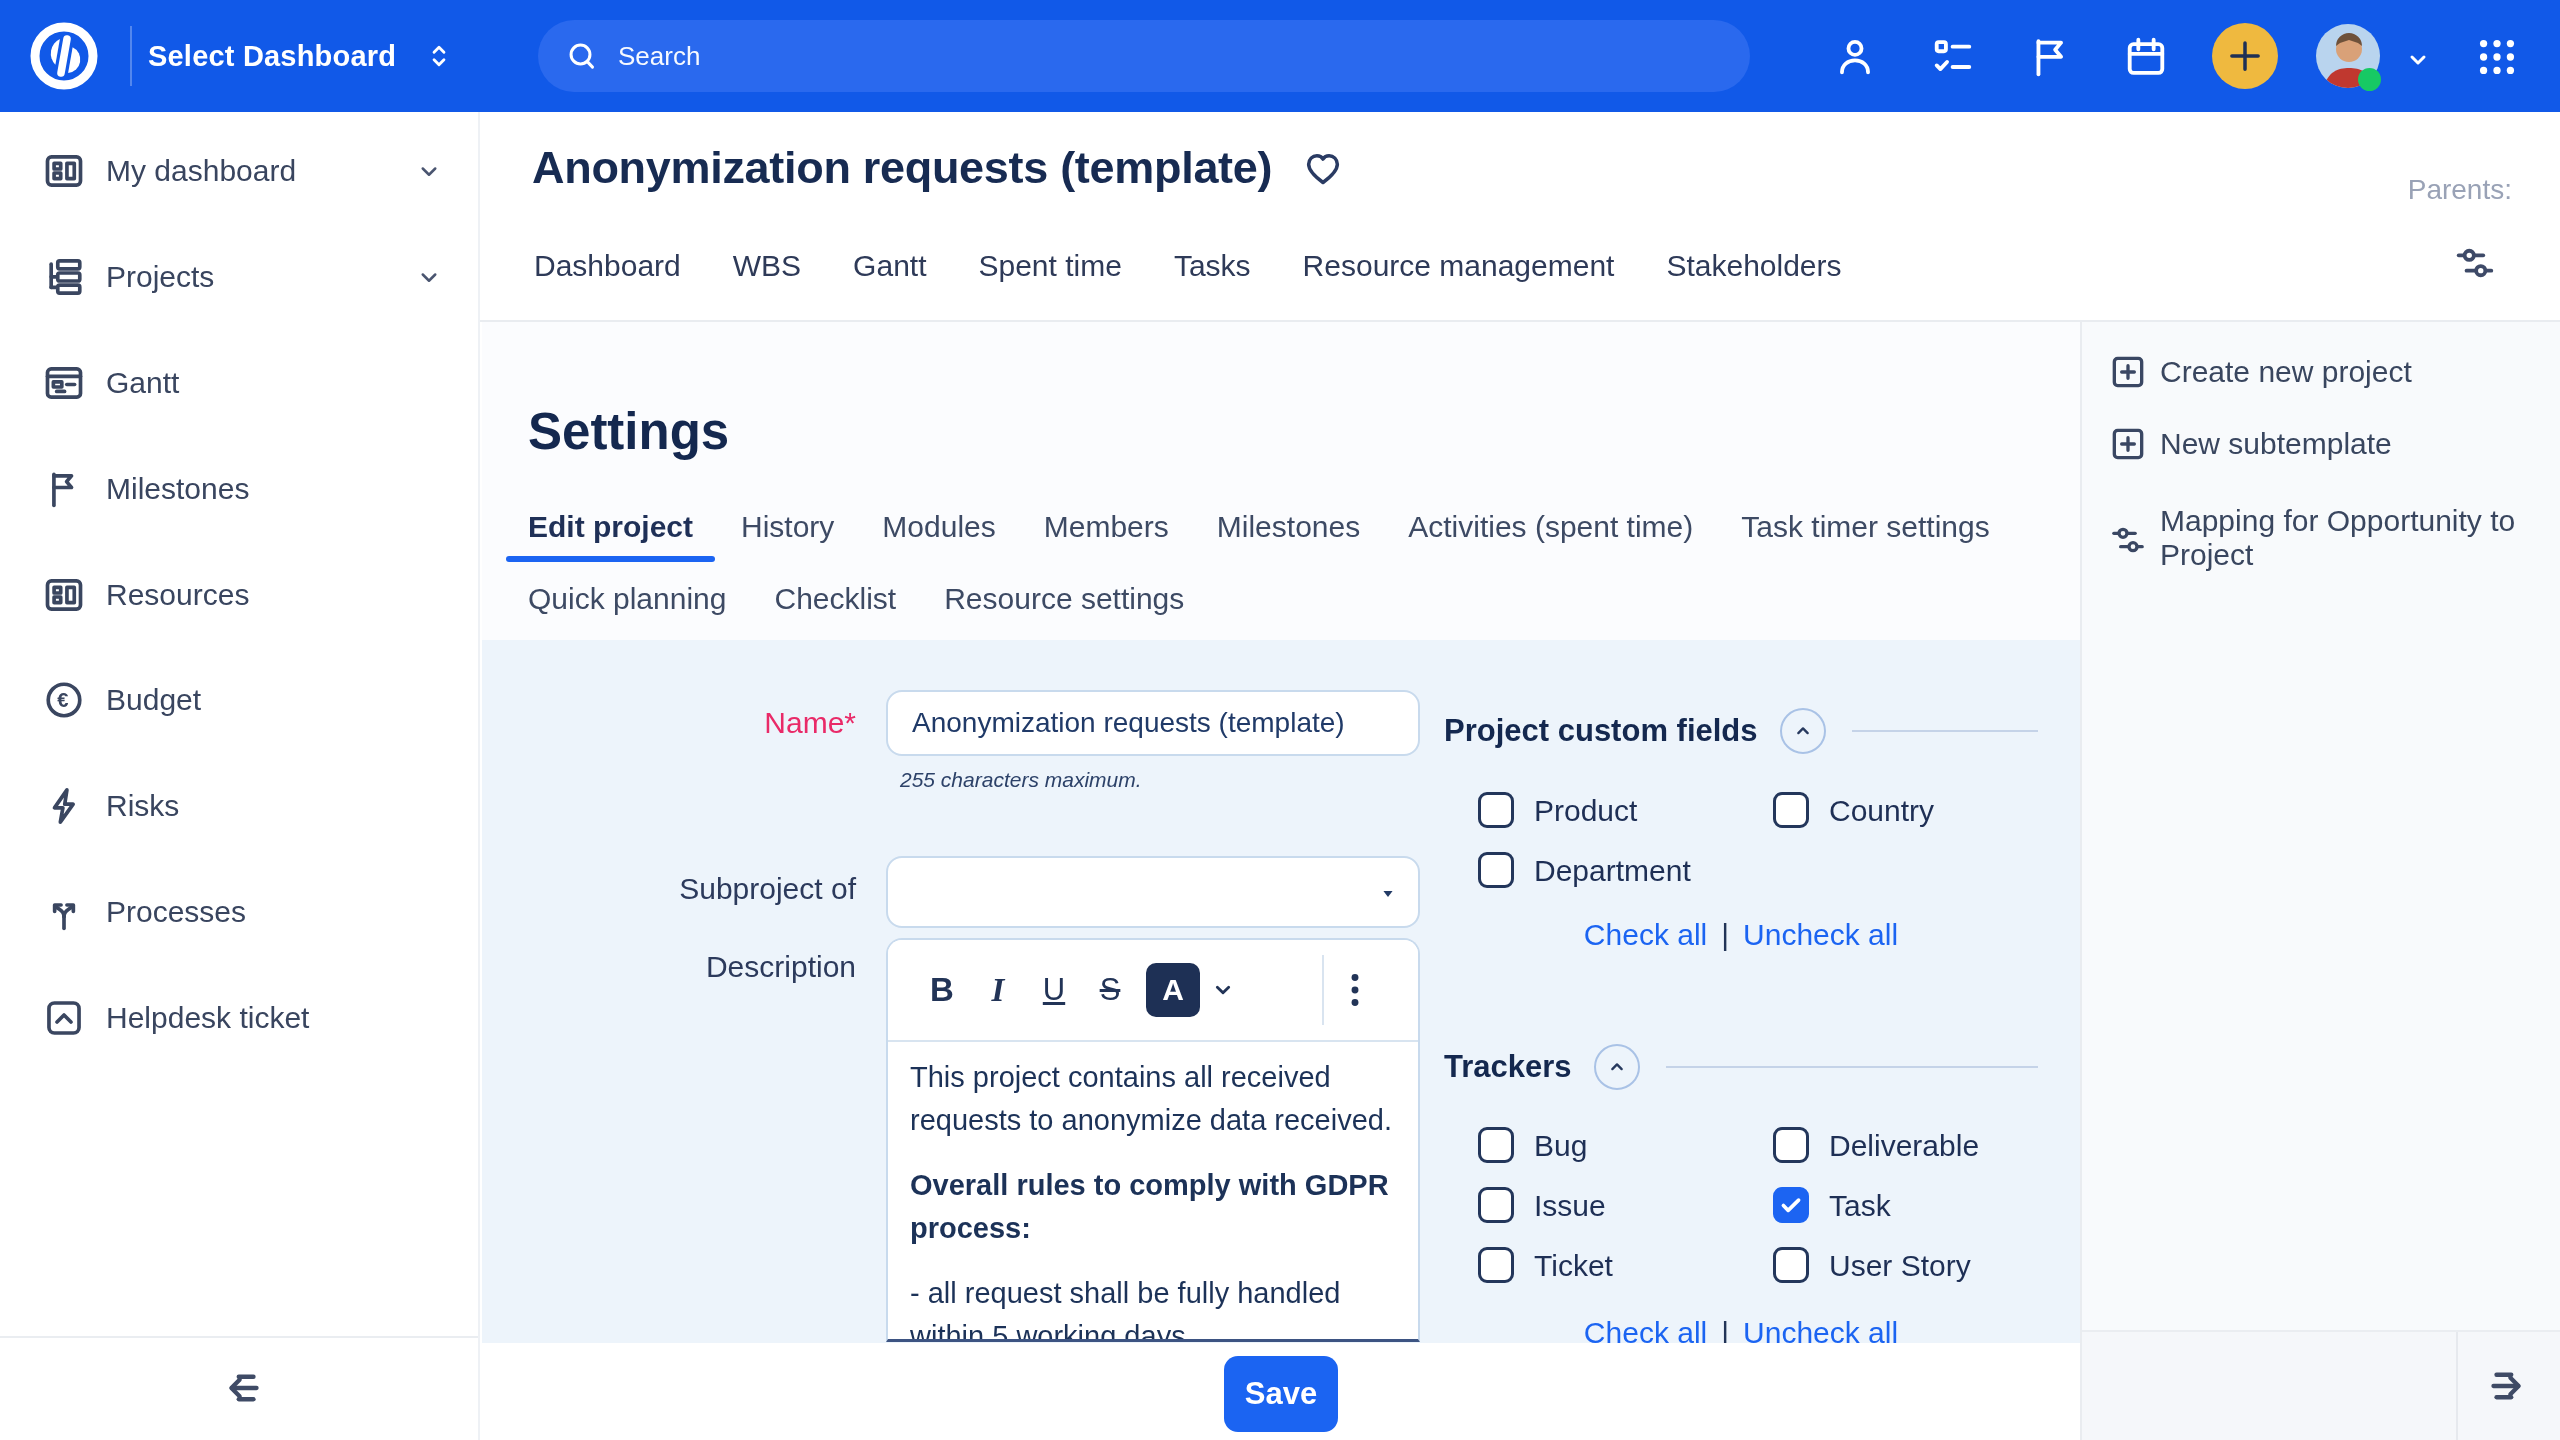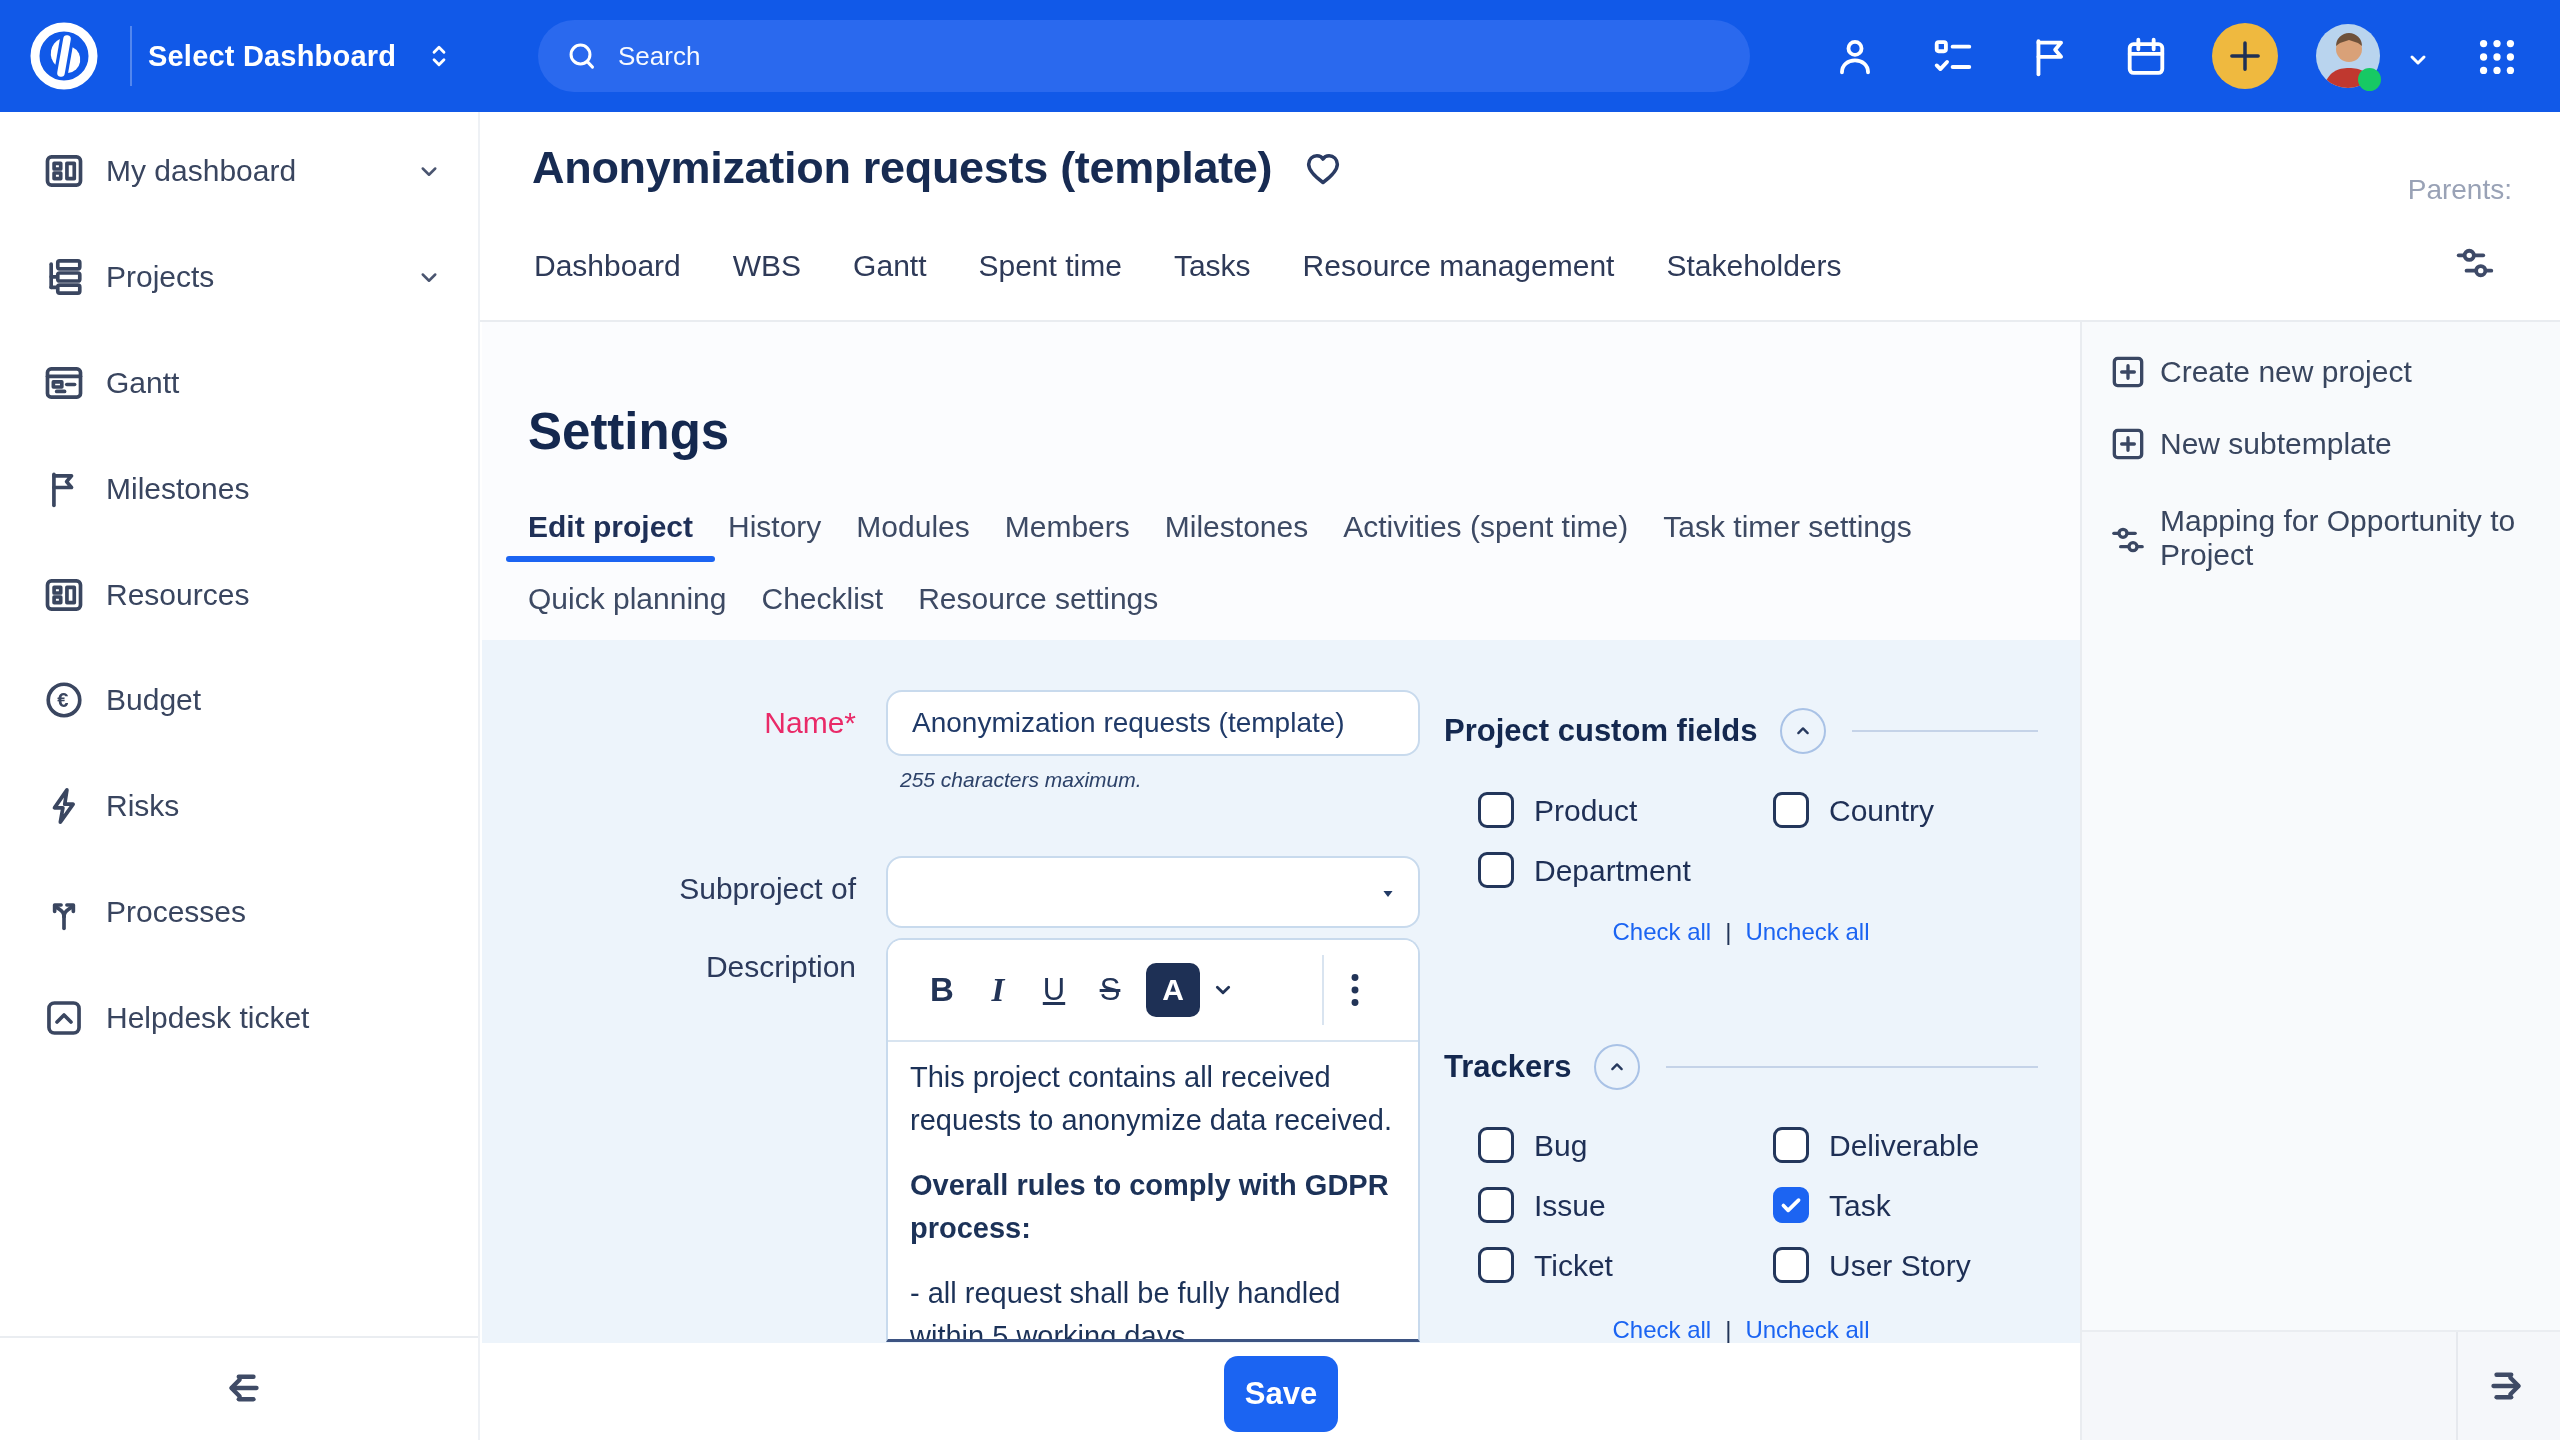--- a/index.html
+++ b/index.html
@@ -48,21 +48,21 @@
   #fav-heart{width:42px;height:42px;color:#2A3B63;cursor:pointer}
   #head-tabs{position:absolute;left:52px;top:128px;display:flex;gap:52px}
   .h-tab{font-size:30px;font-weight:500;color:#2E3A58;cursor:pointer;line-height:52px}
   #parents-lbl{position:absolute;right:48px;top:62px;font-size:28px;color:#99A2B6}
   #parents-ico{position:absolute;right:62px;top:128px;width:46px;height:46px;color:#3E4A68;cursor:pointer}
 
   
   #panel-border{position:absolute;left:480px;top:320px;width:2080px;height:2px;background:#E9ECF0}
   #main-panel{position:absolute;left:482px;top:322px;width:1598px;height:1118px;background:#FBFCFE}
   #settings-h{position:absolute;left:46px;top:80px;font-size:51px;font-weight:700;color:var(--heading)}
-  .set-tabs{position:absolute;left:46px;display:flex;gap:35px}
+  .set-tabs{position:absolute;left:46px;display:flex;gap:48px}
   #set-tabs-1{top:178px}
   #set-tabs-2{top:250px}
   .set-tab{position:relative;font-size:30px;font-weight:500;color:#3D4A64;cursor:pointer;line-height:54px}
   .set-tab.active{color:#1F3057;font-weight:600}
   .set-tab.active::after{content:"";position:absolute;left:-22px;right:-22px;bottom:-8px;height:6px;border-radius:3px;background:var(--accent)}
 
   #form-area{position:absolute;left:0;top:318px;width:1598px;height:703px;background:var(--formbg)}
 
   .f-label{position:absolute;left:0;width:374px;text-align:right;font-size:30px;color:#2C3A5C}
   #name-label{top:66px;color:var(--required);font-weight:500}
@@ -103,21 +103,21 @@
   #tr-head{left:962px;top:404px;width:594px}
 
   .cb-row{position:absolute;display:flex;align-items:flex-end;cursor:pointer}
   .cb{width:36px;height:36px;border:3px solid #23365B;border-radius:9px;background:#fff;display:flex;
     align-items:center;justify-content:center}
   .cb svg{display:none}
   .cb.checked{background:var(--checked);border-color:var(--checked)}
   .cb.checked svg{display:block}
   .cb-label{margin-left:20px;font-size:30px;color:#1E2F55}
 
-  .links-row{position:absolute;width:594px;display:flex;justify-content:center;gap:14px;font-size:24px}
+  .links-row{position:absolute;width:594px;display:flex;justify-content:center;gap:14px;font-size:30px}
   .links-row a{color:var(--accent);text-decoration:none;cursor:pointer}
   .links-row .sep{color:#223457}
 
   
   #main-footer{position:absolute;left:482px;top:1343px;width:1598px;height:97px;background:#fff;z-index:6}
   #save-btn{position:absolute;left:742px;top:13px;width:114px;height:76px;background:var(--accent);border:none;
     border-radius:14px;color:#fff;font-size:31px;font-weight:600;cursor:pointer;font-family:"Liberation Sans",sans-serif}
 
   
   #right-panel{position:absolute;left:2080px;top:322px;width:480px;height:1118px;background:#F8FAFC;border-left:2px solid #E9ECF0}

